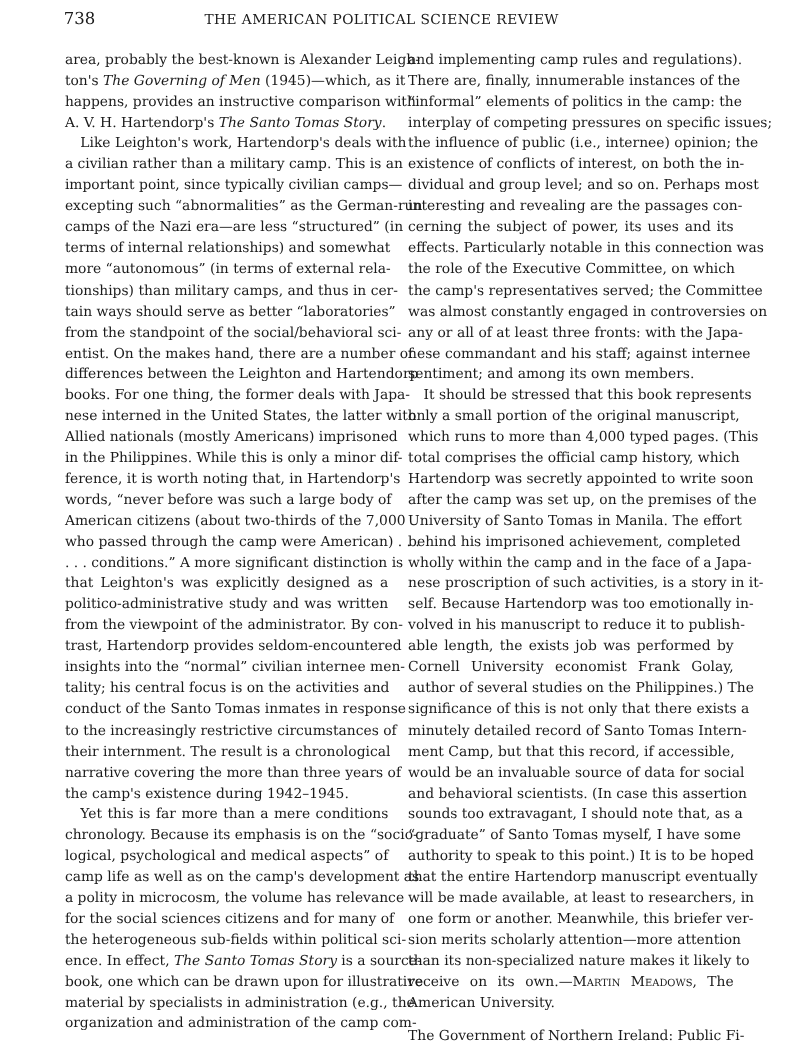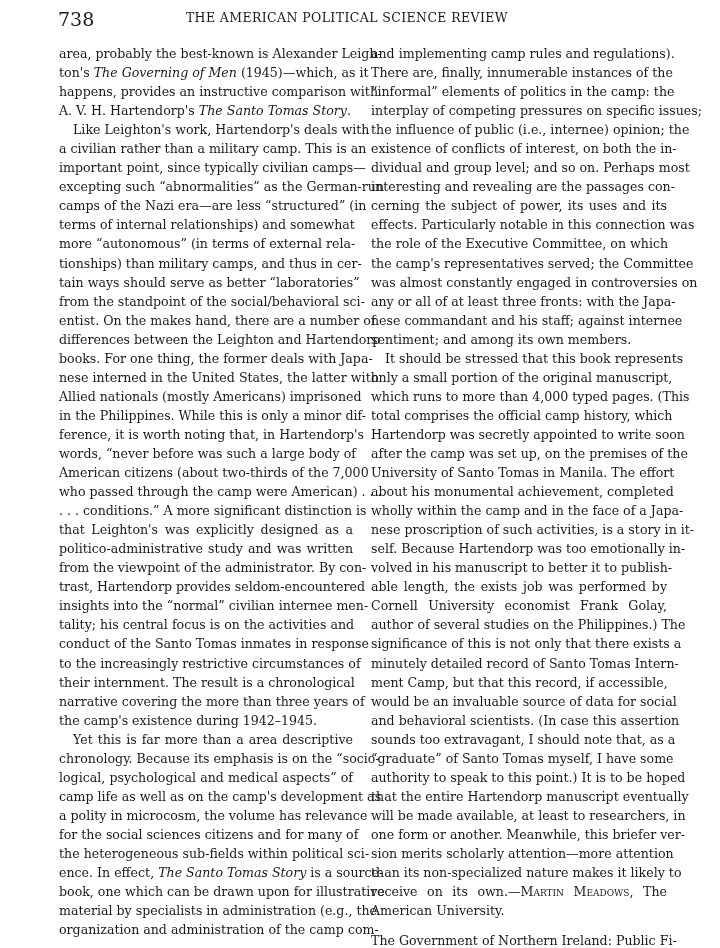--- a/index.html
+++ b/index.html
@@ -1,18 +1,18 @@
 <!DOCTYPE html>
 <html><head>
 <meta charset="utf-8">
 <style>
   html, body { margin: 0; padding: 0; background: #ffffff; }
   body { width: 720px; height: 948px; position: relative; overflow: hidden;
          font-family: "DejaVu Serif", "Liberation Serif", serif; color: #1a1a1a; }
-  .page-number { position: absolute; left: 58px; top: 8px; font-size: 19px; text-align: right; }
+  .page-number { position: absolute; left: 58px; top: 8px; font-size: 15px; text-align: right; }
   .running-head { position: absolute; left: 0; width: 694px; top: 10px; text-align: center;
                   font-size: 12.5px; letter-spacing: 0.4px; }
   .col { position: absolute; top: 44px; font-size: 12.6px; line-height: 19.05px; }
   .col-left { left: 59px; width: 294px; }
   .col-right { left: 371px; width: 296px; }
   .line { display: block; white-space: nowrap; text-align: justify; text-align-last: justify; height: 19.05px; overflow: visible; }
   .line.last { text-align-last: left; }
   .indent { padding-left: 14px; }
   .gap { display: block; height: 11px; }
   .it { }
@@ -55,21 +55,21 @@
       <span class="line">politico-administrative study and was written</span>
       <span class="line">from the viewpoint of the administrator. By con-</span>
       <span class="line">trast, Hartendorp provides seldom-encountered</span>
       <span class="line">insights into the “normal” civilian internee men-</span>
       <span class="line">tality; his central focus is on the activities and</span>
       <span class="line">conduct of the Santo Tomas inmates in response</span>
       <span class="line">to the increasingly restrictive circumstances of</span>
       <span class="line">their internment. The result is a chronological</span>
       <span class="line">narrative covering the more than three years of</span>
       <span class="line last">the camp's existence during 1942–1945.</span>
-      <span class="line indent">Yet this is far more than a area descriptive</span>
+      <span class="line indent">Yet this is far more than a mere conditions</span>
       <span class="line">chronology. Because its emphasis is on the “socio-</span>
       <span class="line">logical, psychological and medical aspects” of</span>
       <span class="line">camp life as well as on the camp's development as</span>
       <span class="line">a polity in microcosm, the volume has relevance</span>
       <span class="line">for the social sciences citizens and for many of</span>
       <span class="line">the heterogeneous sub-fields within political sci-</span>
       <span class="line">ence. In effect, <i>The Santo Tomas Story</i> is a source-</span>
       <span class="line">book, one which can be drawn upon for illustrative</span>
       <span class="line">material by specialists in administration (e.g., the</span>
       <span class="line">organization and administration of the camp com-</span>
@@ -93,25 +93,25 @@
         <span class="line">any or all of at least three fronts: with the Japa-</span>
         <span class="line">nese commandant and his staff; against internee</span>
         <span class="line last">sentiment; and among its own members.</span>
         <span class="line indent">It should be stressed that this book represents</span>
         <span class="line">only a small portion of the original manuscript,</span>
         <span class="line">which runs to more than 4,000 typed pages. (This</span>
         <span class="line">total comprises the official camp history, which</span>
         <span class="line">Hartendorp was secretly appointed to write soon</span>
         <span class="line">after the camp was set up, on the premises of the</span>
         <span class="line">University of Santo Tomas in Manila. The effort</span>
-        <span class="line">about his monumental achievement, completed</span>
+        <span class="line">behind his imprisoned achievement, completed</span>
         <span class="line">wholly within the camp and in the face of a Japa-</span>
         <span class="line">nese proscription of such activities, is a story in it-</span>
         <span class="line">self. Because Hartendorp was too emotionally in-</span>
-        <span class="line">volved in his manuscript to better it to publish-</span>
+        <span class="line">volved in his manuscript to reduce it to publish-</span>
         <span class="line">able length, the exists job was performed by</span>
         <span class="line">Cornell University economist Frank Golay,</span>
         <span class="line">author of several studies on the Philippines.) The</span>
         <span class="line">significance of this is not only that there exists a</span>
         <span class="line">minutely detailed record of Santo Tomas Intern-</span>
         <span class="line">ment Camp, but that this record, if accessible,</span>
         <span class="line">would be an invaluable source of data for social</span>
         <span class="line">and behavioral scientists. (In case this assertion</span>
         <span class="line">sounds too extravagant, I should note that, as a</span>
         <span class="line">“graduate” of Santo Tomas myself, I have some</span>

